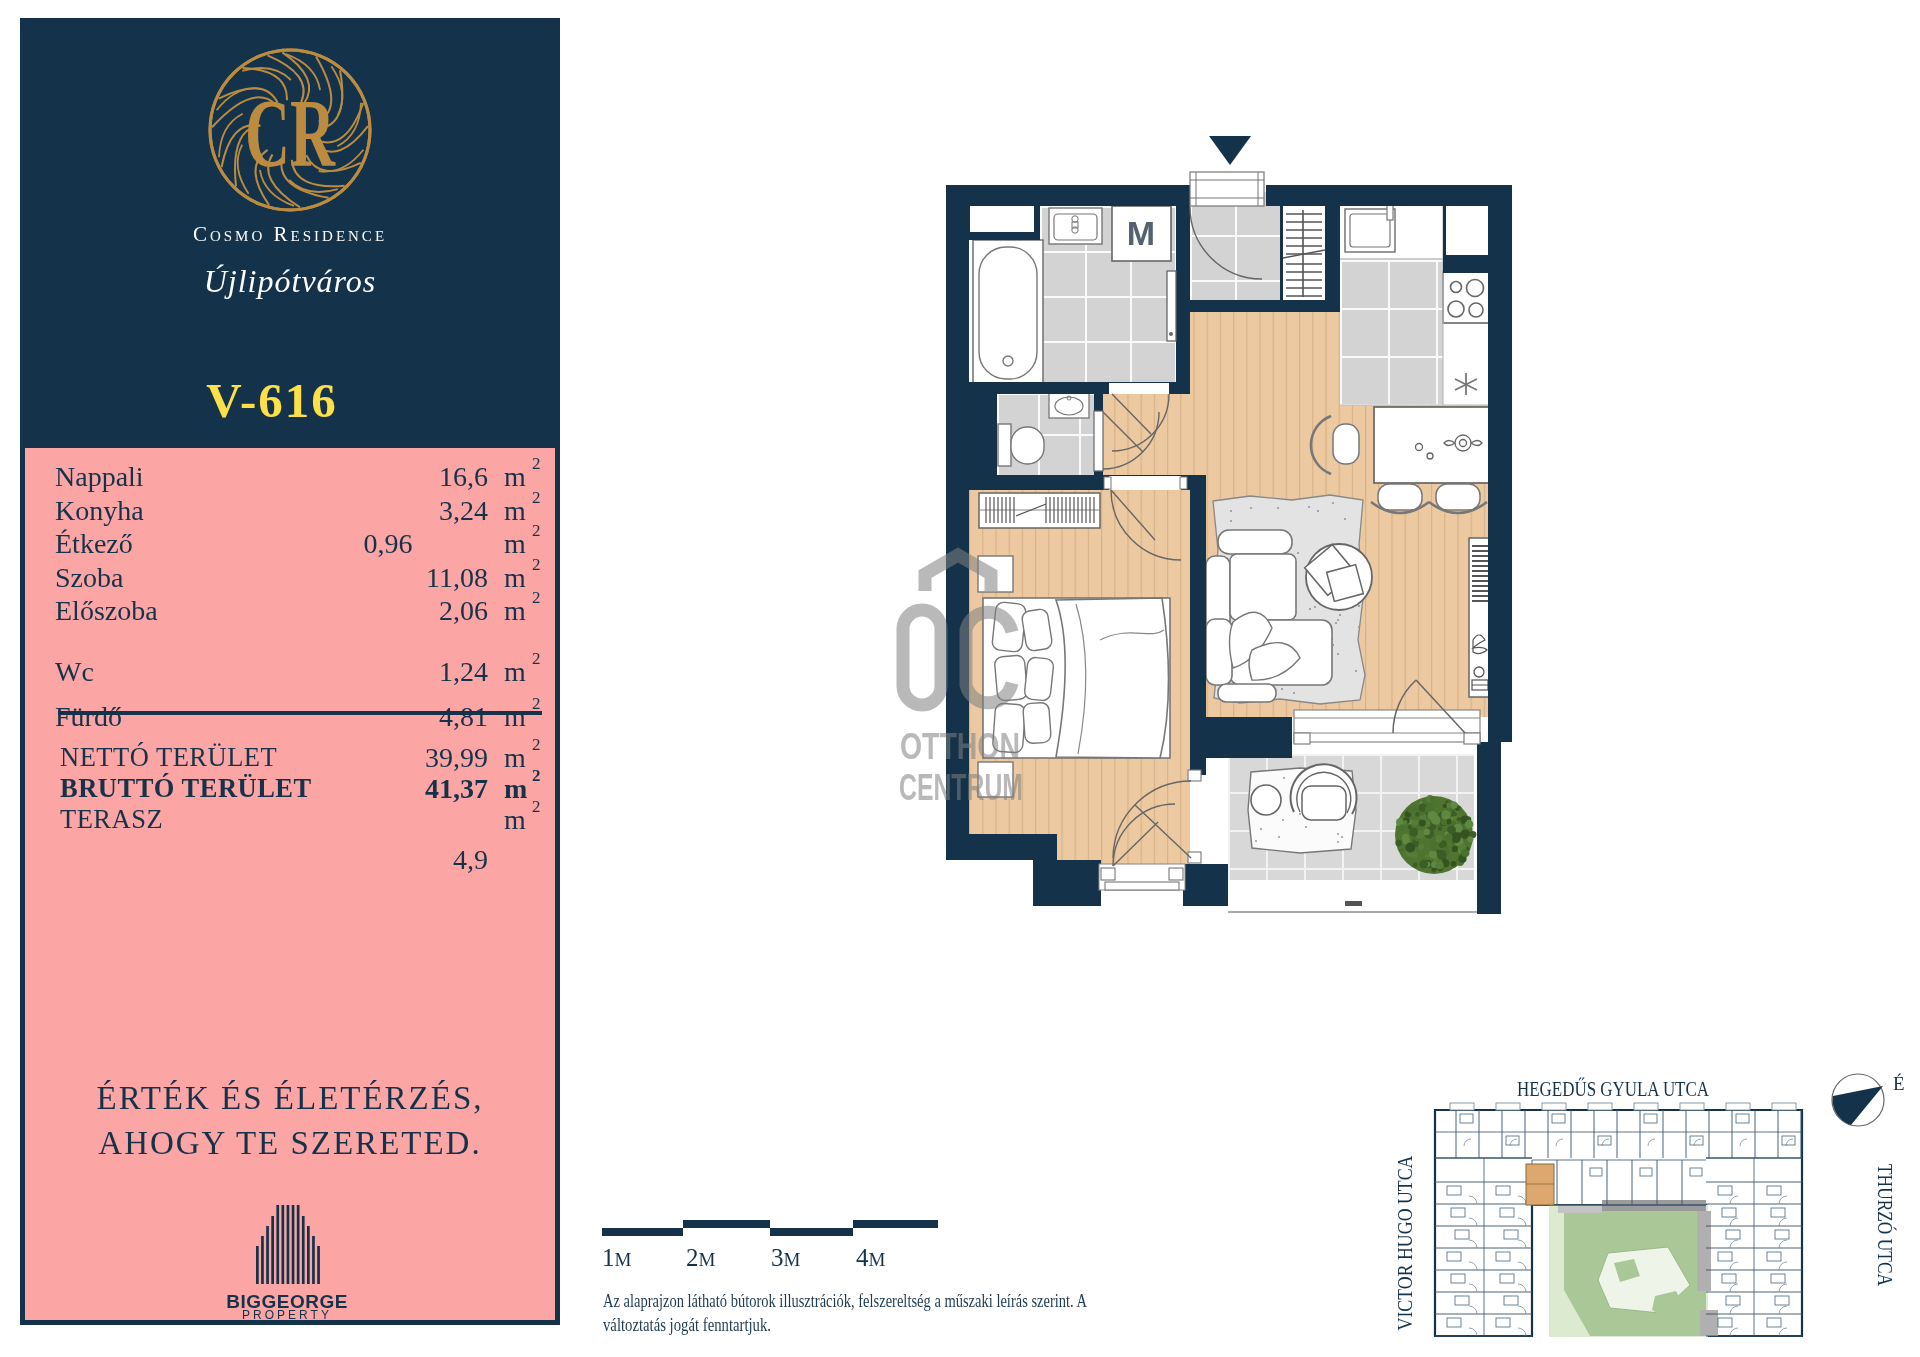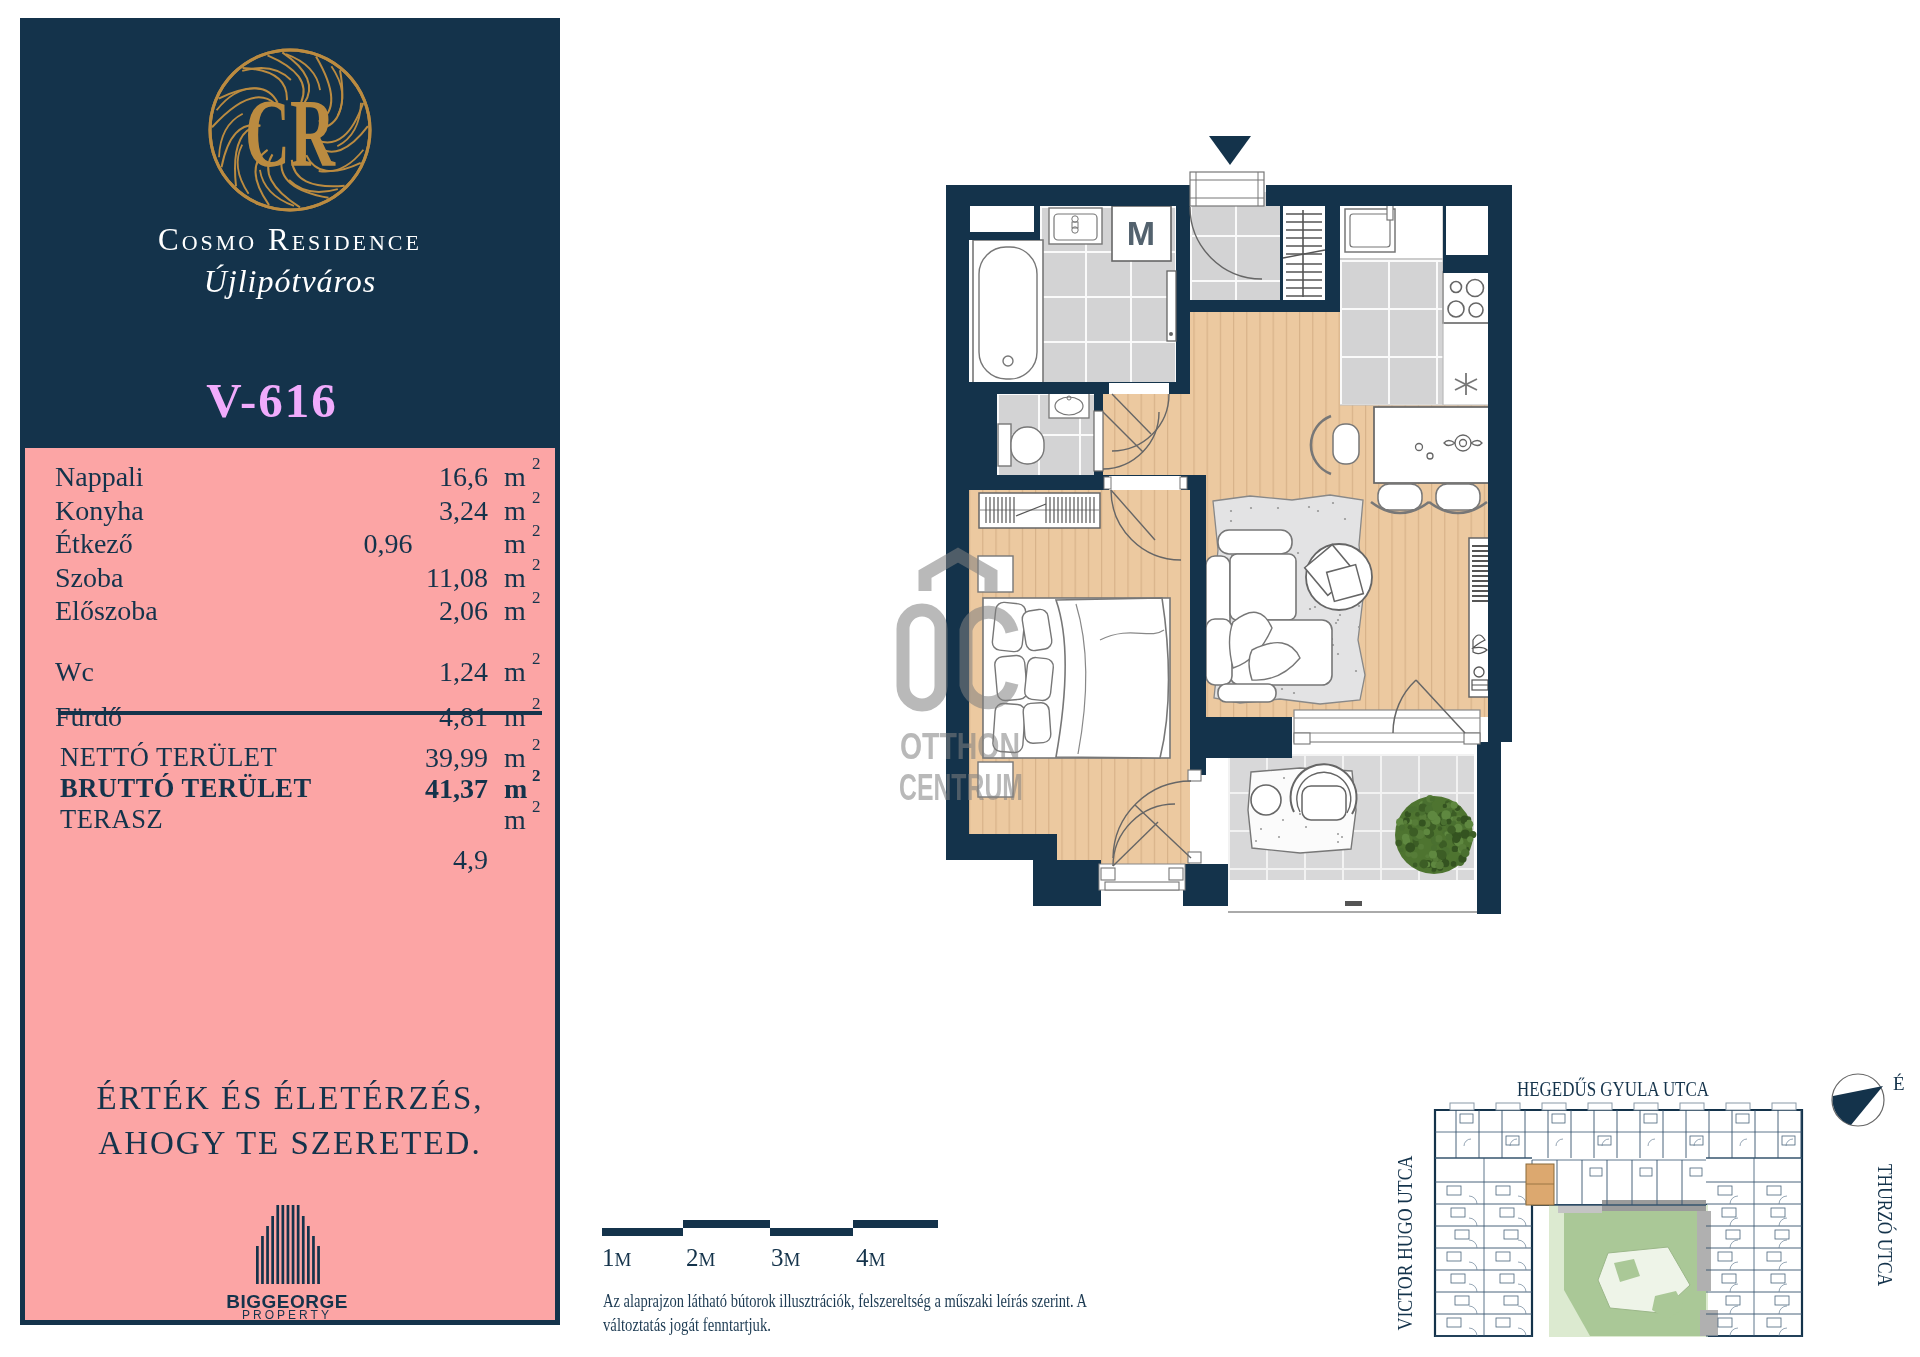--- a/index.html
+++ b/index.html
@@ -36,25 +36,25 @@
         <path d="M216.6,110.3 Q236.4,85.0 261.3,89.0" fill="none" stroke="#bb8b40" stroke-width="1.8"></path>
         <path d="M242.2,70.9 Q273.1,62.1 290.9,80.0" fill="none" stroke="#bb8b40" stroke-width="1.8"></path>
         <path d="M286.0,54.1 Q316.2,65.1 320.1,90.1" fill="none" stroke="#bb8b40" stroke-width="1.8"></path>
         <path d="M331.4,66.3 Q349.4,92.9 337.8,115.4" fill="none" stroke="#bb8b40" stroke-width="1.8"></path>
         <path d="M361.0,102.8 Q359.8,134.9 337.3,146.3" fill="none" stroke="#bb8b40" stroke-width="1.8"></path>
 <circle cx="290" cy="130" r="80" fill="none" stroke="#bb8b40" stroke-width="3"></circle>
 <text x="290" y="166" font-family="Liberation Serif" font-weight="bold" font-size="98" fill="#bb8b40" text-anchor="middle" textLength="90" lengthAdjust="spacingAndGlyphs">CR</text>
 </g>
 </svg>
 
-<div class="abs" style="left:0;top:204px;width:540px;text-align:center;color:#fff;font-variant:small-caps;font-size:31px;letter-spacing:3px;">Cosmo Residence</div>
+<div class="abs" style="left:0;top:204px;width:540px;text-align:center;color:#fff;font-variant:small-caps;font-size:21px;letter-spacing:3px;">Cosmo Residence</div>
 
 <div class="abs" style="left:0;top:245px;width:540px;text-align:center;color:#fff;font-style:italic;font-size:32px;letter-spacing:1px;">Újlipótváros</div>
 
-<div class="abs" style="left:0;top:354px;width:504px;text-align:center;color:#f0abfc;font-weight:bold;font-size:49px;letter-spacing:2px;">V-616</div>
+<div class="abs" style="left:0;top:354px;width:504px;text-align:center;color:#fde047;font-weight:bold;font-size:49px;letter-spacing:2px;">V-616</div>
 </div>
 
 <div class="abs" style="left:20px;top:443px;width:530px;height:872px;background:#fca5a5;border:5px solid #14334b;font-size:28px;">
 
 <div style="position:absolute;left:0;top:13px;width:100%;height:34px;">
 <span style="position:absolute;left:30px;top:0;">Nappali</span>
 <span style="position:absolute;right:67px;top:0;width:200px;text-align:right;">16,6</span>
 <span style="position:absolute;left:479px;top:0;">m</span>
       <span style="position:absolute;left:507px;top:-7px;font-size:17px;">2</span>
 </div>

